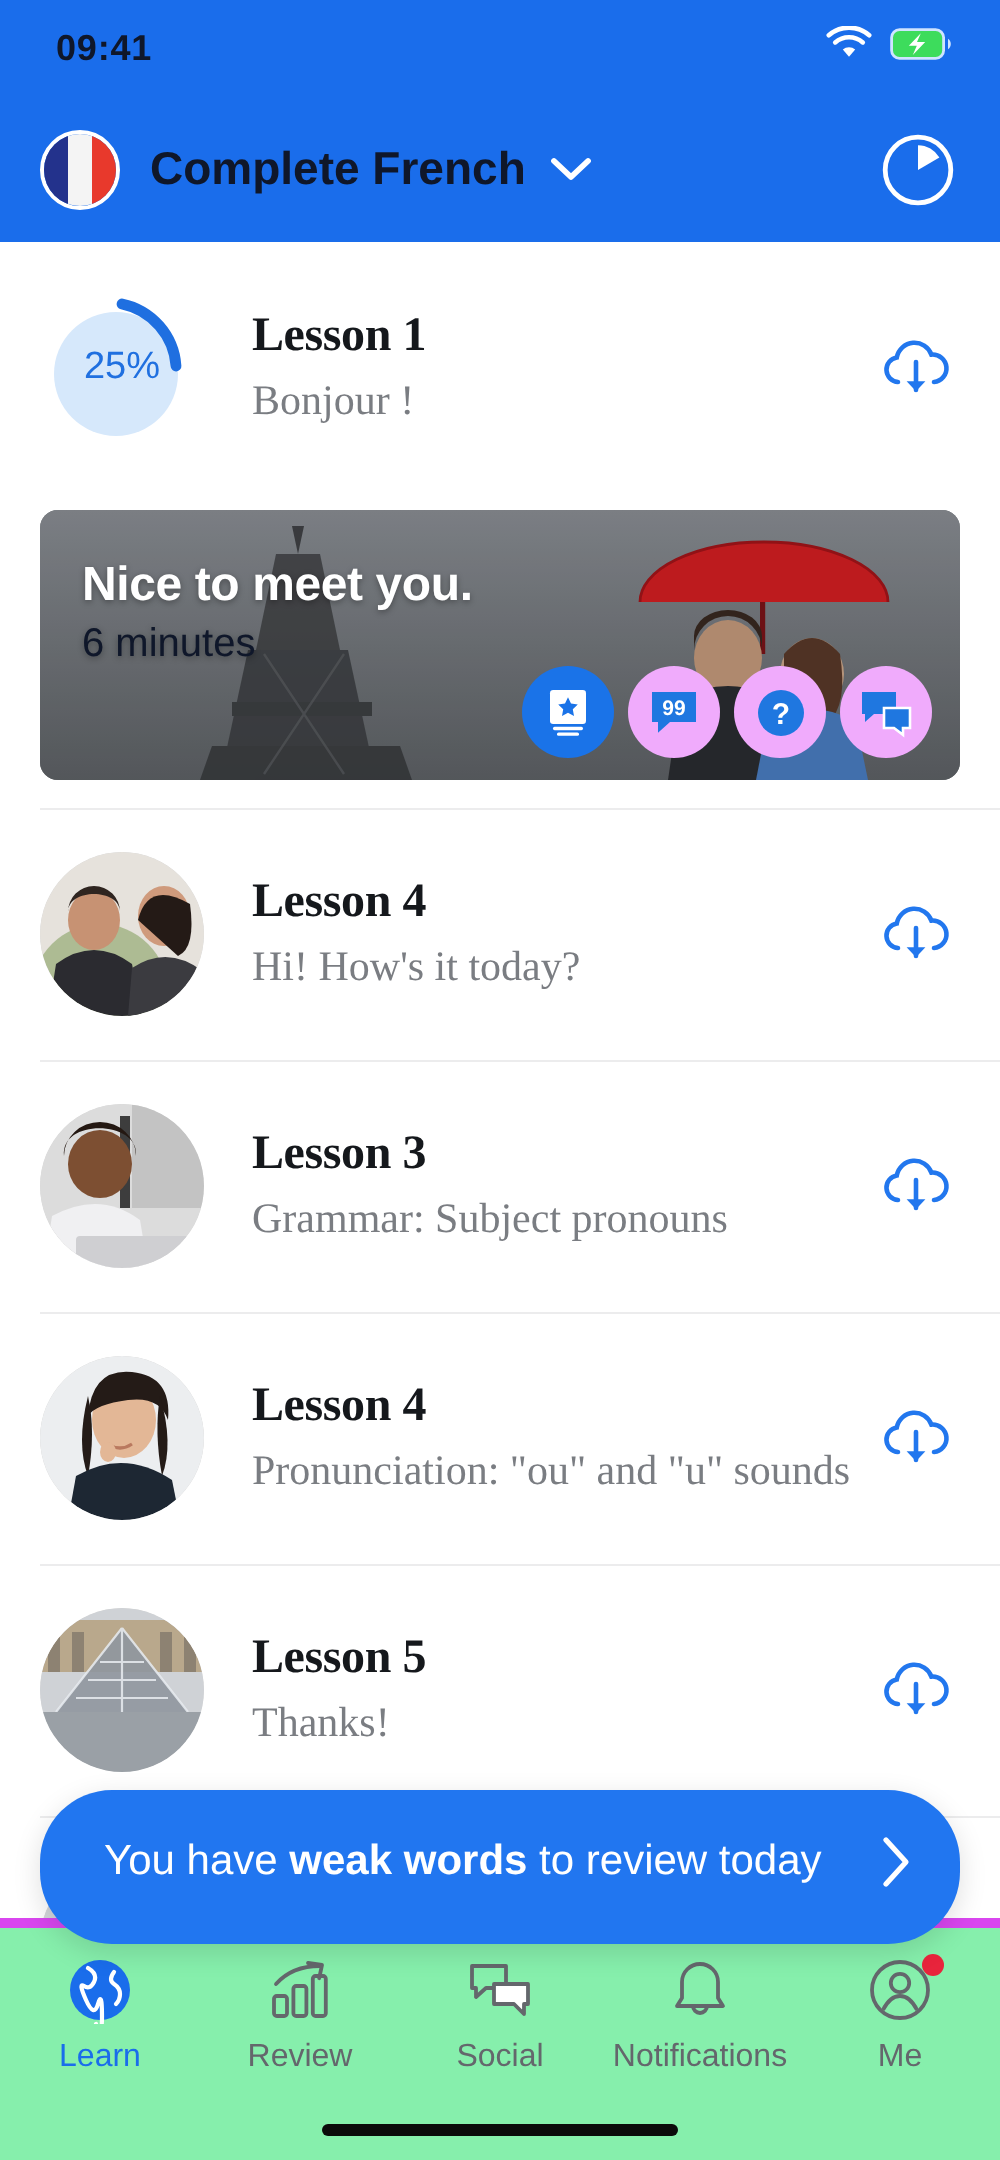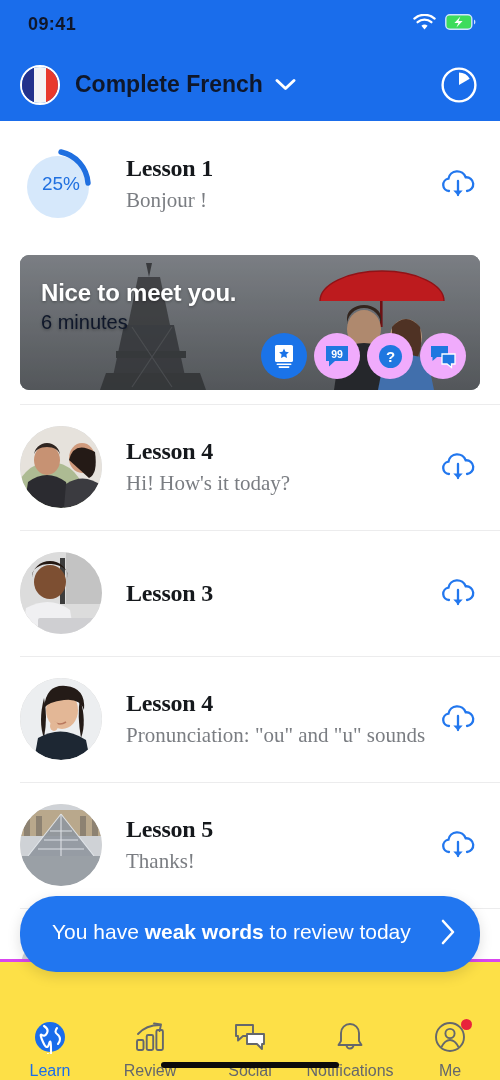--- a/index.html
+++ b/index.html
@@ -118,22 +118,22 @@
   .banner-text {
     flex:1 1 auto; color:#fff; font-size:21px; line-height:1.32;
     padding-right:14px;
   }
   .banner-text b { font-weight:bold; }
   .banner-chev { flex:0 0 auto; }
 
   
   .tabbar {
     position:absolute; left:0; right:0; bottom:0; height:121px;
-    background:#fde047; border-top:3px solid #d946ef;
-    display:flex; align-items:flex-end; padding-top:14px;
+    background:#86efac; border-top:5px solid #d946ef;
+    display:flex; align-items:flex-start; padding-top:14px;
   }
   .tab {
     flex:1 1 20%; display:flex; flex-direction:column;
     align-items:center; gap:8px; position:relative;
   }
   .tab-ico { height:34px; display:flex; align-items:center; }
   .tab-label { font-size:16px; color:#64676c; }
   .tab.active .tab-label { color:#1a6deb; }
   .badge-dot {
     position:absolute; width:11px; height:11px; border-radius:50%;
@@ -330,20 +330,21 @@
           <rect x="40" y="6" width="5" height="46" fill="#3d3d3d"></rect>
           <ellipse cx="30" cy="30" rx="16" ry="17" fill="#7d4f32"></ellipse>
           <path d="M12 26a18 17 0 0 1 36 0c2-18-38-19-36 0z" fill="#241812"></path>
           <path d="M6 56q24-13 44 2l4 24H2z" fill="#f0f0f2"></path>
           <rect x="18" y="66" width="60" height="16" rx="2" fill="#cfcfd2"></rect>
         </g>
       </svg>
     </div>
     <div class="lesson-text">
       <div class="lesson-title">Lesson 3</div>
+      <div class="lesson-sub">Grammar: Subject pronouns</div>
     </div>
     <span class="dl-icon">
       <svg width="40" height="36" viewBox="0 0 40 36">
         <path d="M11 25a6.2 6.2 0 0 1-.6-12.3 9 9 0 0 1 17.3-1.4A5.9 5.9 0 0 1 29 25" stroke="#2277ee" stroke-width="2.3" fill="none" stroke-linecap="round"></path>
         <path d="M20 15v14" stroke="#2277ee" stroke-width="2.3" stroke-linecap="round"></path>
         <path d="M15.3 24.6L20 29.6l4.7-5" fill="#2277ee"></path>
       </svg>
     </span>
   </div>
 

